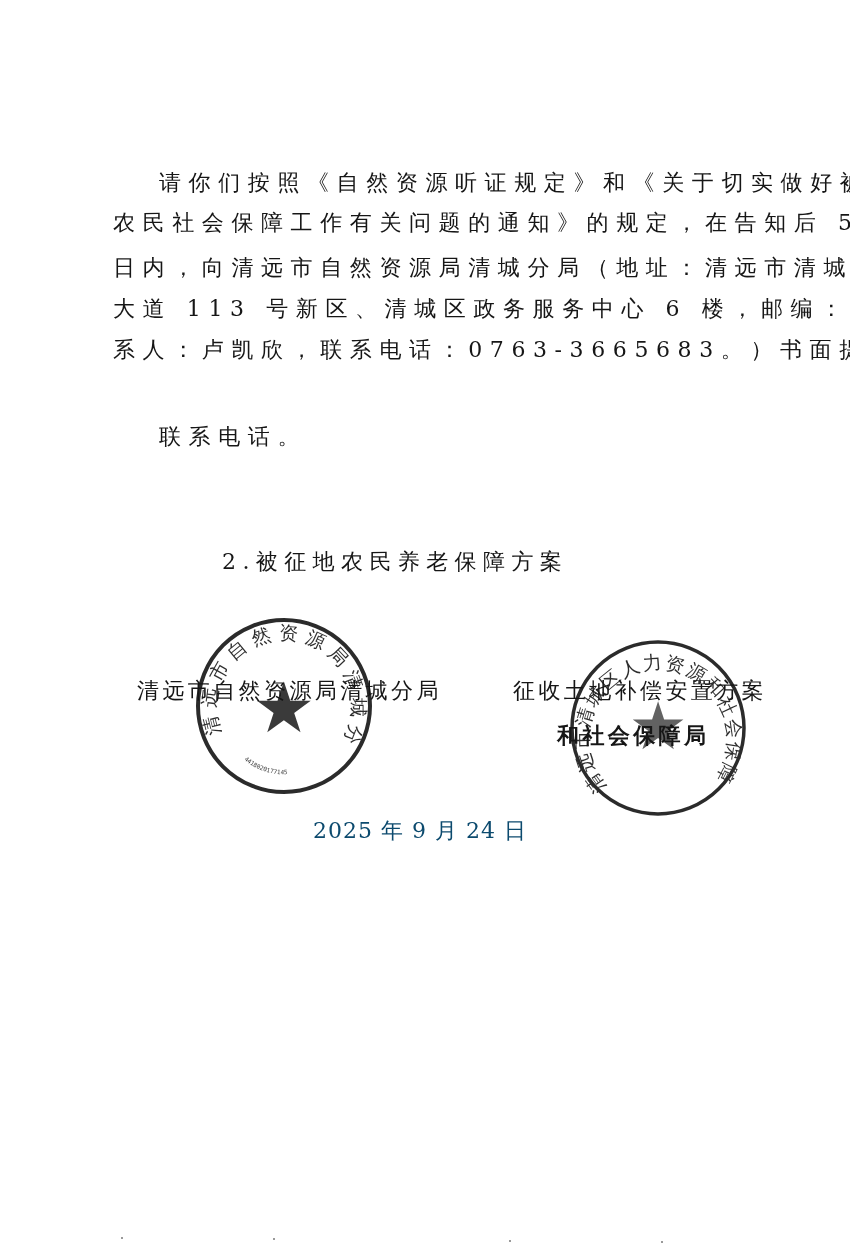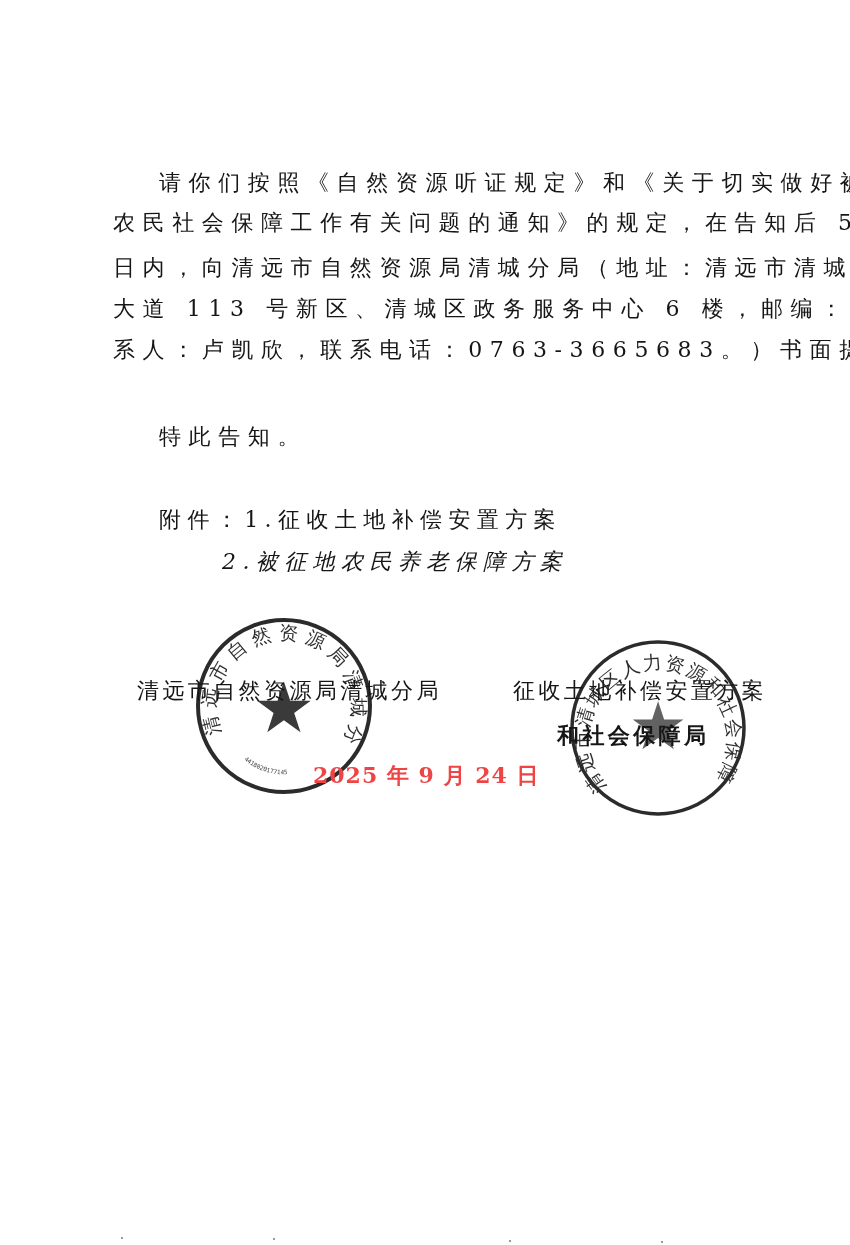--- a/index.html
+++ b/index.html
@@ -25,41 +25,40 @@
       position: absolute;
       left: 113px;
       font-size: 22px;
       line-height: 30px;
       white-space: nowrap;
       letter-spacing: 7.6px;
       color: #161616;
     }
     .line.indent { left: 159px; }
     .line.attach1 { left: 159px; letter-spacing: 6.4px; }
-    .line.attach2 { left: 222px; letter-spacing: 6.4px; font-style: italic; }
+    .line.attach2 { left: 222px; letter-spacing: 6.4px; }
     .sig {
       position: absolute;
       font-size: 22px;
       line-height: 30px;
       white-space: nowrap;
       letter-spacing: 3.4px;
       color: #161616;
       z-index: 3;
     }
     .date {
       position: absolute;
       left: 313px;
-      top: 760px;
+      top: 816px;
       font-size: 22px;
       line-height: 30px;
       white-space: nowrap;
       letter-spacing: 1px;
-      color: #ef4444;
+      color: #0c4a6e;
       z-index: 3;
-      font-weight: bold;
     }
     .seal {
       position: absolute;
       z-index: 2;
       opacity: 0.92;
     }
     .seal-text {
       font-family: "DejaVu Sans", "Liberation Sans", sans-serif;
       font-size: 19px;
       fill: #1c1c1c;
@@ -79,25 +78,22 @@
 <body>
 
 <div class="page">
 
   <div class="line indent" style="top:168px;">请你们按照《自然资源听证规定》和《关于切实做好被征地</div>
   <div class="line" style="top:208px;">农民社会保障工作有关问题的通知》的规定，在告知后 5 个工作</div>
   <div class="line" style="top:253px;">日内，向清远市自然资源局清城分局（地址：清远市清城区广清</div>
   <div class="line" style="top:294px;">大道 113 号新区、清城区政务服务中心 6 楼，邮编：511500，联</div>
   <div class="line" style="top:335px;">系人：卢凯欣，联系电话：0763-3665683。）书面提出听证申请；</div>
 
-  <div class="line indent" style="top:422px;">特此告知。</div>
+  <div class="line indent" style="top:422px;">联系电话。</div>
 
-  <div class="line attach1" style="top:505px;">
-    <span>附件：</span><span>1.征收土地补偿安置方案</span>
-  </div>
   <div class="line attach2" style="top:547px;">2.被征地农民养老保障方案</div>
 
   <svg class="seal" style="left:193px; top:615px;" width="182" height="182" viewBox="0 0 182 182">
     <defs>
       <path id="arcL" d="M 28,118 A 68,68 0 1,1 154,118" fill="none"></path>
       <path id="arcLbottom" d="M 48,142 A 62,62 0 0,0 134,142" fill="none"></path>
     </defs>
     <circle cx="91" cy="91" r="86" fill="none" stroke="#1a1a1a" stroke-width="4"></circle>
     <text class="seal-text">
       <textPath href="#arcL" startOffset="0" textLength="300" lengthAdjust="spacing">清远市自然资源局清城分局</textPath>

